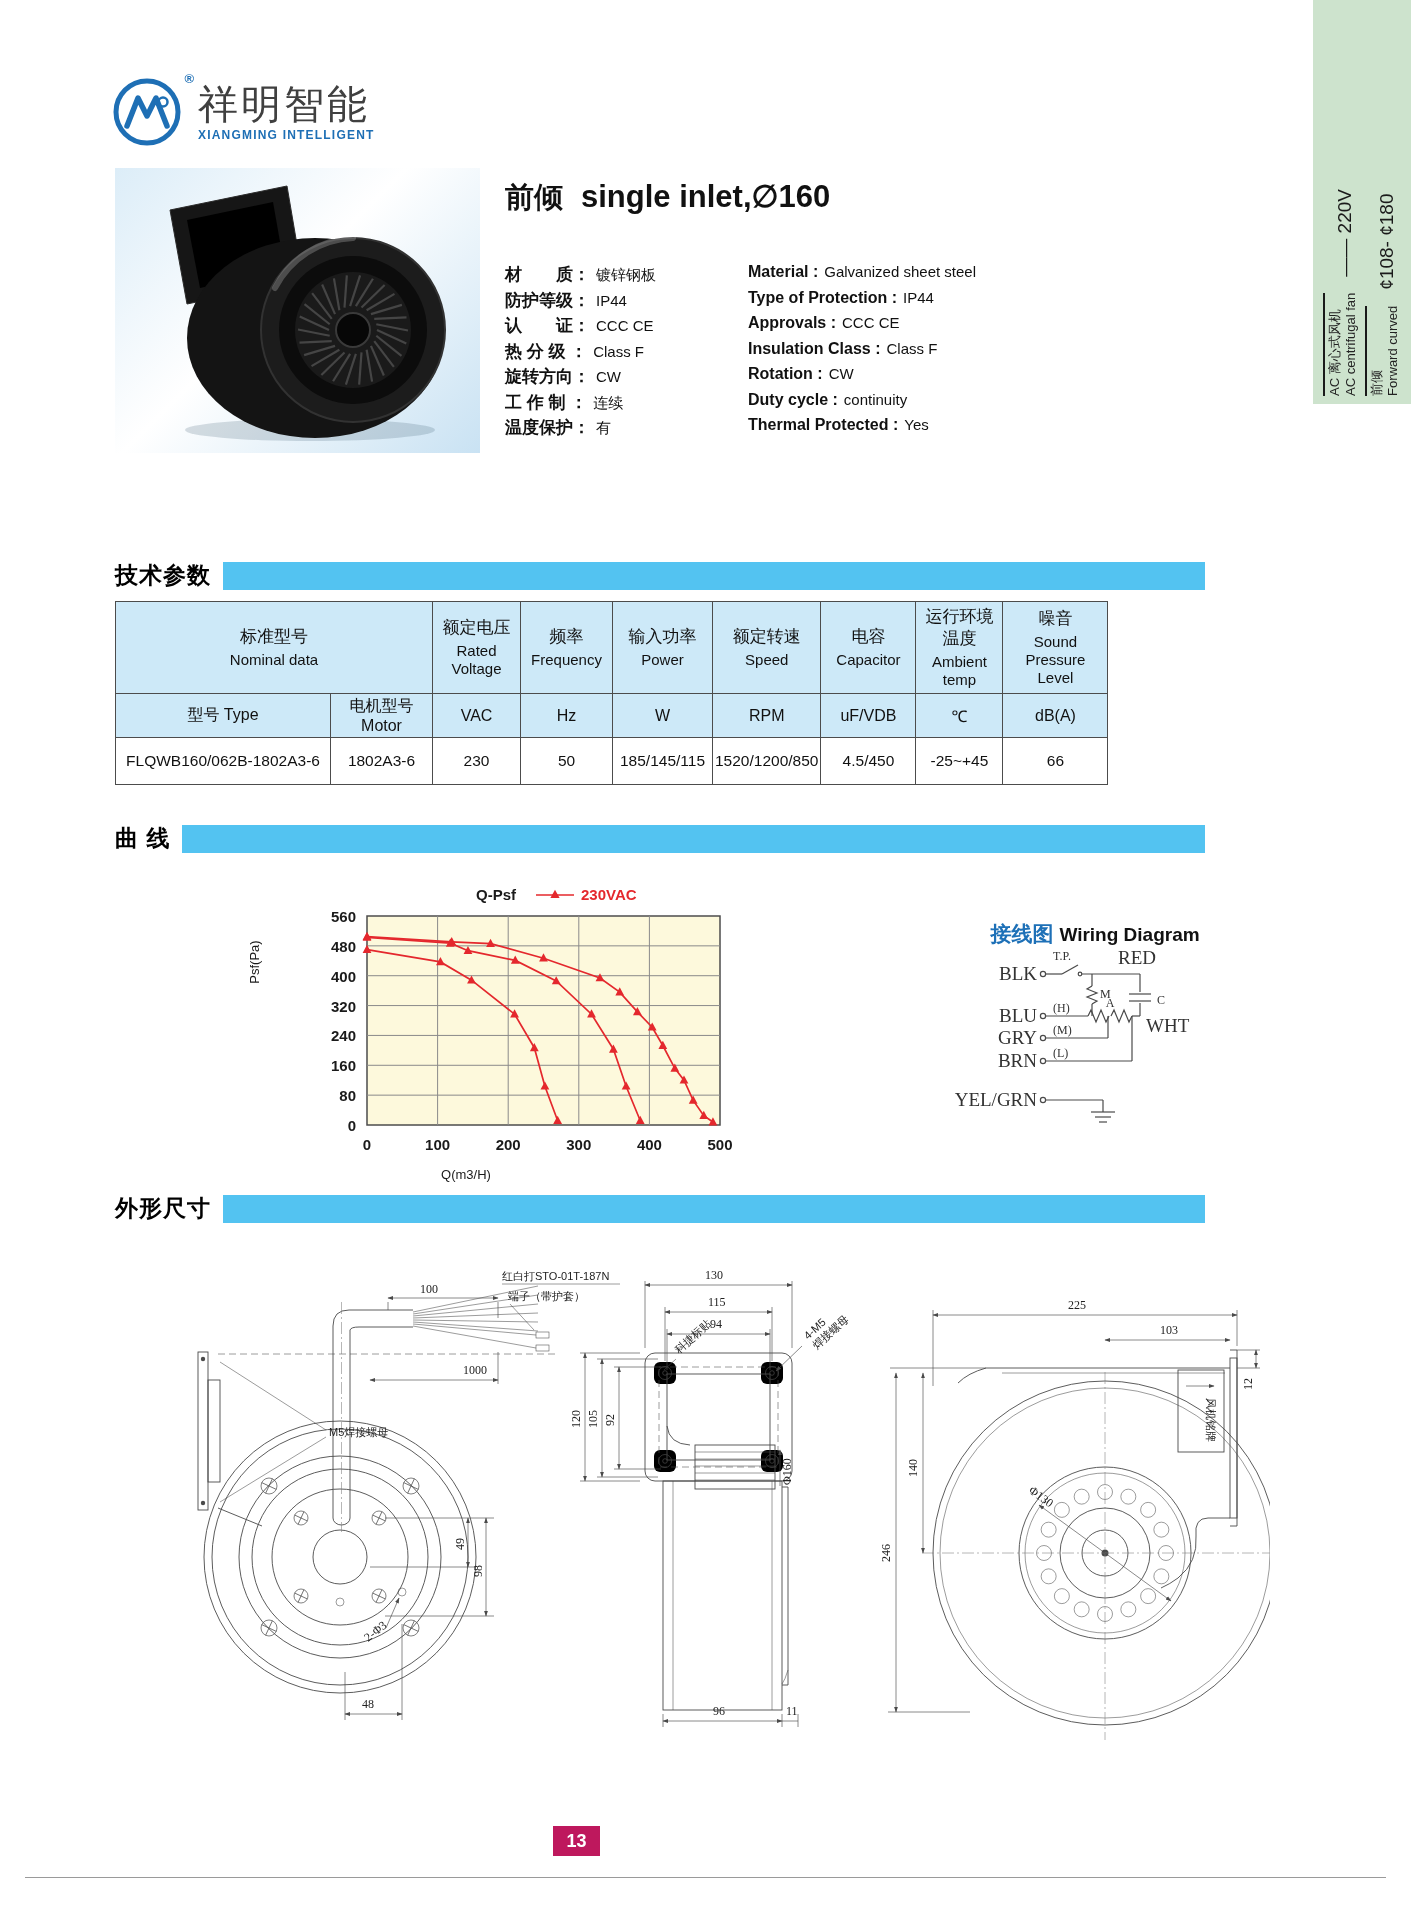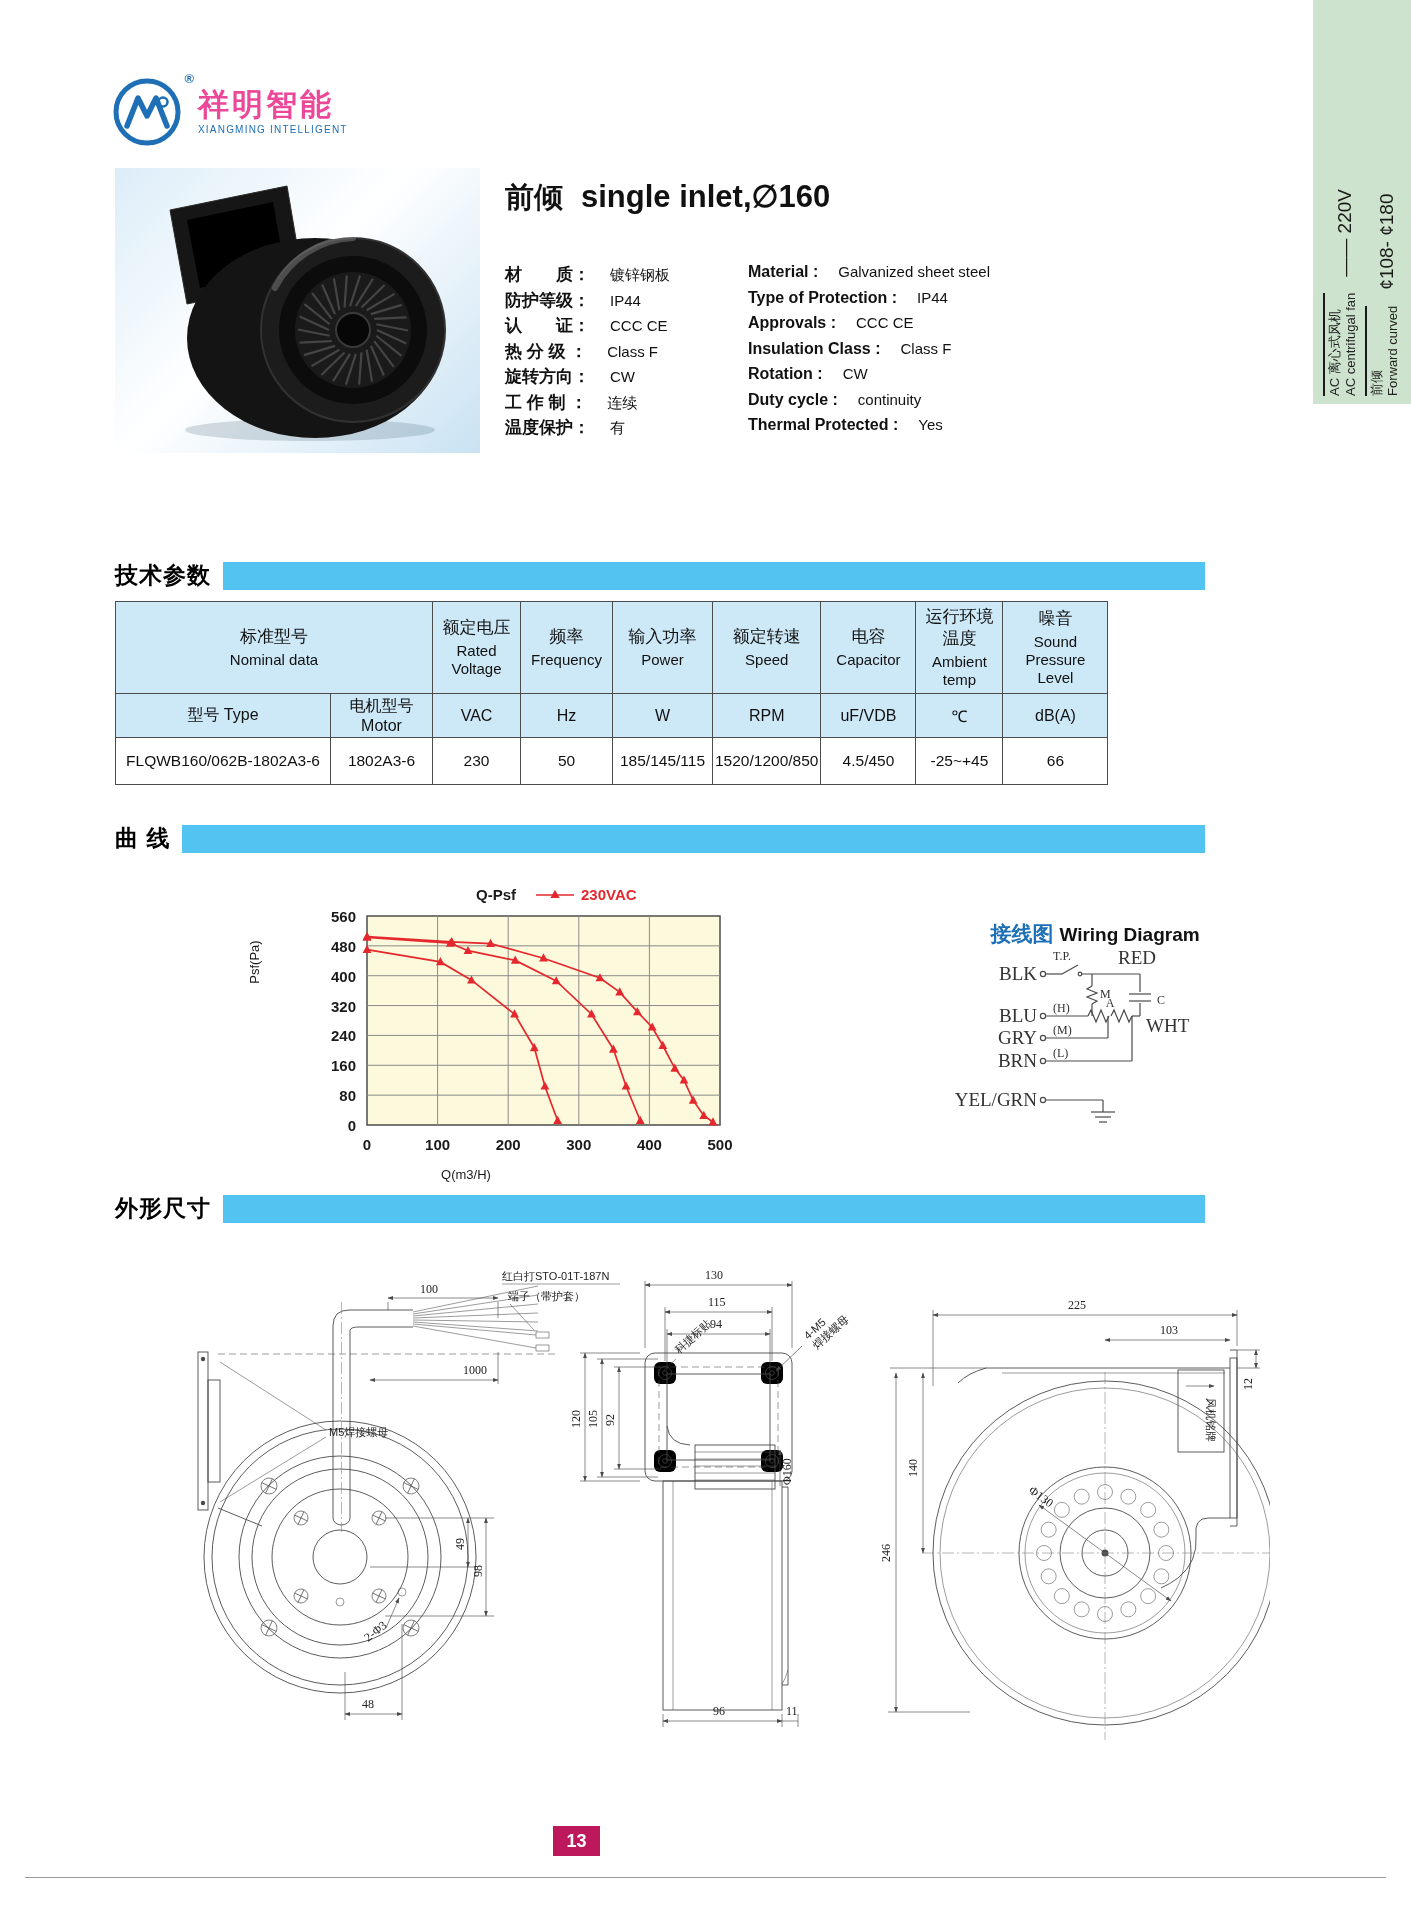--- a/index.html
+++ b/index.html
@@ -4,22 +4,22 @@
 <style>
   html,body{margin:0;padding:0;background:#888;}
   *{box-sizing:border-box;}
   .page{position:relative;width:1411px;height:1914px;background:#fff;margin:0 auto;
         font-family:"Liberation Sans",sans-serif;color:#111;overflow:hidden;}
 
   
   .logo{position:absolute;left:110px;top:75px;display:flex;align-items:center;gap:14px;}
   .logo-icon{position:relative;width:74px;height:74px;}
   .logo-reg{position:absolute;right:-10px;top:-4px;font-size:13px;color:#1e6fb5;font-weight:bold;}
-  .logo-text .cn{font-size:31px;font-weight:bold;color:#ec4899;letter-spacing:3px;line-height:1.05;}
-  .logo-text .en{font-size:10px;font-weight:normal;color:#1e6fb5;letter-spacing:1.2px;margin-top:3px;}
+  .logo-text .cn{font-size:40px;font-weight:normal;color:#404040;letter-spacing:3px;line-height:1.05;}
+  .logo-text .en{font-size:12px;font-weight:bold;color:#1e6fb5;letter-spacing:1.2px;margin-top:3px;}
 
   
   .banner{position:absolute;right:0;top:0;width:98px;height:404px;background:#cde3cd;}
   .banner-rot{position:absolute;left:10px;top:396px;width:352px;transform:rotate(-90deg);
               transform-origin:0 0;display:flex;flex-direction:column;gap:7px;}
   .banner-row{display:flex;align-items:flex-end;gap:16px;}
   .banner-lblk{border-top:2px solid #1a1a1a;padding-top:2px;font-size:13px;line-height:1.2;color:#222;white-space:nowrap;}
   .banner-val{font-size:19px;color:#1a1a1a;white-space:nowrap;padding-bottom:2px;}
 
   
@@ -29,21 +29,21 @@
   
   .titleblock{position:absolute;left:505px;top:176px;}
   .title-line{display:flex;align-items:baseline;gap:14px;}
   .title-cn{font-size:41px;font-weight:bold;color:#1d70b7;letter-spacing:1px;}
   .title-en{font-size:33px;font-weight:600;color:#111;}
   .subtitle-line{display:flex;align-items:baseline;gap:18px;margin-top:2px;}
   .subtitle-cn{font-size:29px;font-weight:bold;}
   .subtitle-en{font-size:31px;font-weight:bold;}
   .specs-cn{position:absolute;left:505px;top:263px;width:238px;}
   .specs-en{position:absolute;left:748px;top:263px;width:430px;}
-  .spec-row{display:flex;align-items:baseline;gap:20px;height:25.5px;}
+  .spec-row{display:flex;align-items:baseline;gap:6px;height:25.5px;}
   .specs-cn .spec-label{font-weight:bold;font-size:17px;}
   .specs-cn .spec-value{font-size:15px;}
   .specs-en .spec-label{font-weight:bold;font-size:16px;}
   .specs-en .spec-value{font-size:15px;}
 
   
   .section{position:absolute;left:115px;width:1090px;display:flex;align-items:center;gap:12px;}
   .section h2{margin:0;font-size:23px;font-weight:bold;color:#000;white-space:nowrap;letter-spacing:1px;}
   .section .bar{height:28px;background:#53c3f1;flex:1;}
   #sec-tech{top:560px;} #sec-curve{top:823px;} #sec-outline{top:1193px;}

